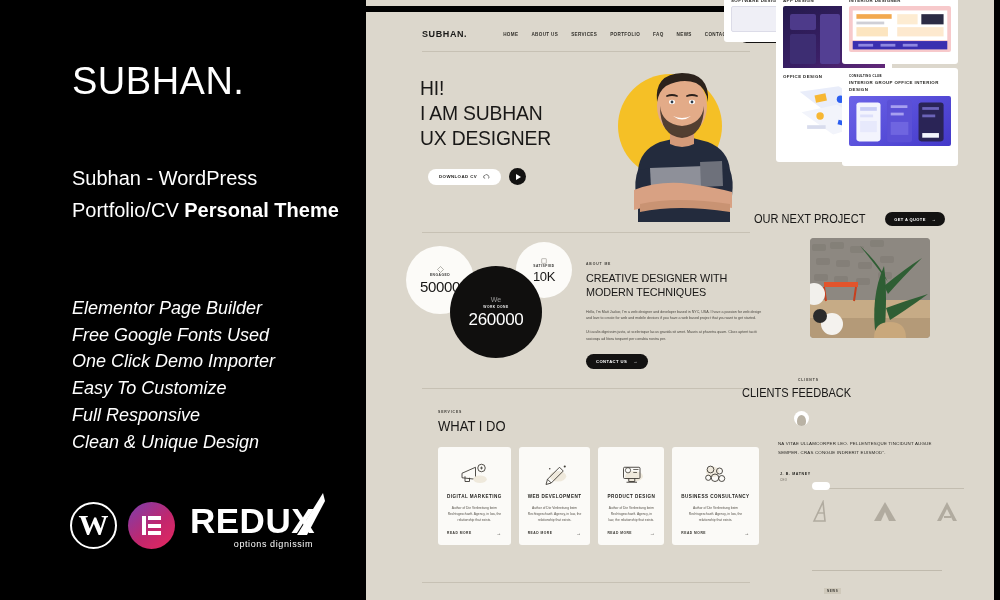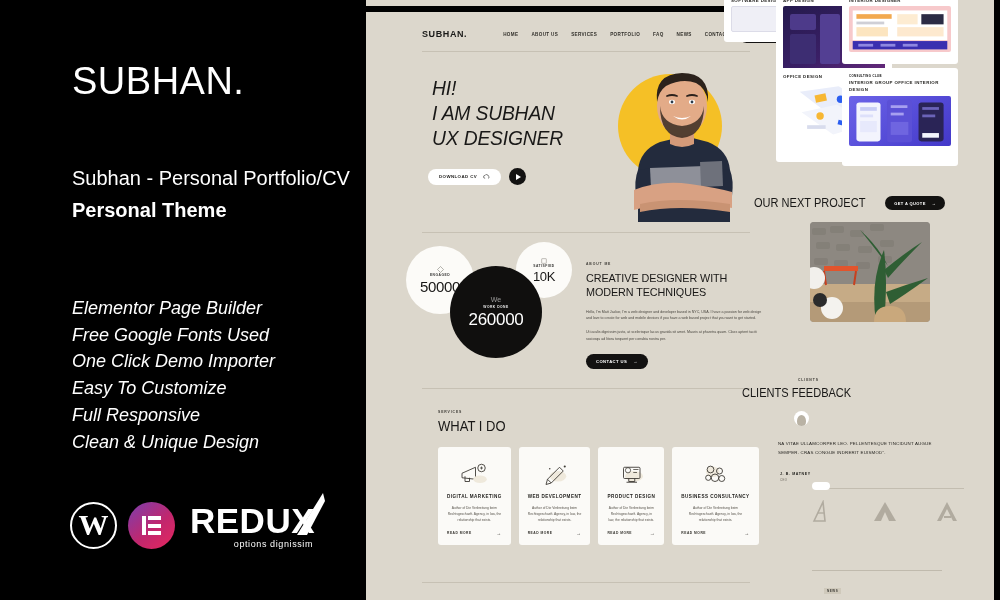--- a/index.html
+++ b/index.html
@@ -102,21 +102,21 @@
     border:none; cursor:pointer; white-space:nowrap;
   }
   .quote-btn .arr { font-size:6px; line-height:1; }
   .hdr-rule {
     position:absolute; left:56px; top:45px; width:328px; height:1px;
     background:#c7c1b4;
   }
 
   
   .hero { position:absolute; left:0; top:56px; width:428px; height:160px; }
-  .hero-text { position:absolute; left:66px; top:14px;font-style:italic; }
+  .hero-text { position:absolute; left:54px; top:14px; }
   .hero-text h1 {
     font-size:21px; line-height:1.18; font-weight:400;
     letter-spacing:-0.2px; color:#191817;
     font-family:"Liberation Sans Narrow","Liberation Sans",sans-serif;
     transform:scaleX(0.92); transform-origin:left center;
   }
   .hero-cta { position:absolute; left:62px; top:106px; display:flex; align-items:center; gap:8px; }
   .dl-btn {
     background:#fff; border-radius:20px; height:16px; display:flex;
     align-items:center; gap:6px; padding:0 11px;
@@ -235,21 +235,21 @@
     color:#1d1c19; text-transform:uppercase; white-space:nowrap;
     margin-bottom:3px;
   }
   .pf-card .pf-sub {
     font-size:2.8px; font-weight:700; letter-spacing:0.4px;
     color:#8a8madd; text-transform:uppercase; margin-bottom:2px;
   }
   .pf-thumb { width:100%; height:100%; border-radius:2px; }
 
   .next-proj { position:absolute; left:0; top:196px; width:206px; }
-  .next-proj .np-head { display:flex; align-items:center; gap:10px; padding-left:4px;}
+  .next-proj .np-head { display:flex; align-items:center; gap:10px; padding-left:4px;margin-top:16px;}
   .next-proj h2 {
     font-size:12px; font-weight:400; color:#191817; line-height:1;
     white-space:nowrap;
     font-family:"Liberation Sans Narrow","Liberation Sans",sans-serif;
     transform:scaleX(0.92); transform-origin:left center;
   }
   .np-quote {
     background:#131211; color:#fff; border-radius:20px; height:14px;
     display:flex; align-items:center; gap:6px; padding:0 9px;
     font-size:4px; font-weight:700; letter-spacing:0.4px; border:none; cursor:pointer;
@@ -310,21 +310,21 @@
   }
 </style>
 </head>
 <body>
 
 <section id="promo">
 
   <div class="brand">SUBHAN.</div>
 
   <div class="subtitle">
-    <span>Subhan - Personal Portfolio/</span><span>CV </span><b>Personal Theme</b>
+    <span>Subhan - WordPress Portfolio/</span><span>CV </span><b>Personal Theme</b>
   </div>
 
   <ul class="features">
     <li>Elementor Page Builder</li>
     <li>Free Google Fonts Used</li>
     <li>One Click Demo Importer</li>
     <li>Easy To Customize</li>
     <li>Full Responsive</li>
     <li>Clean &amp; Unique Design</li>
   </ul>

